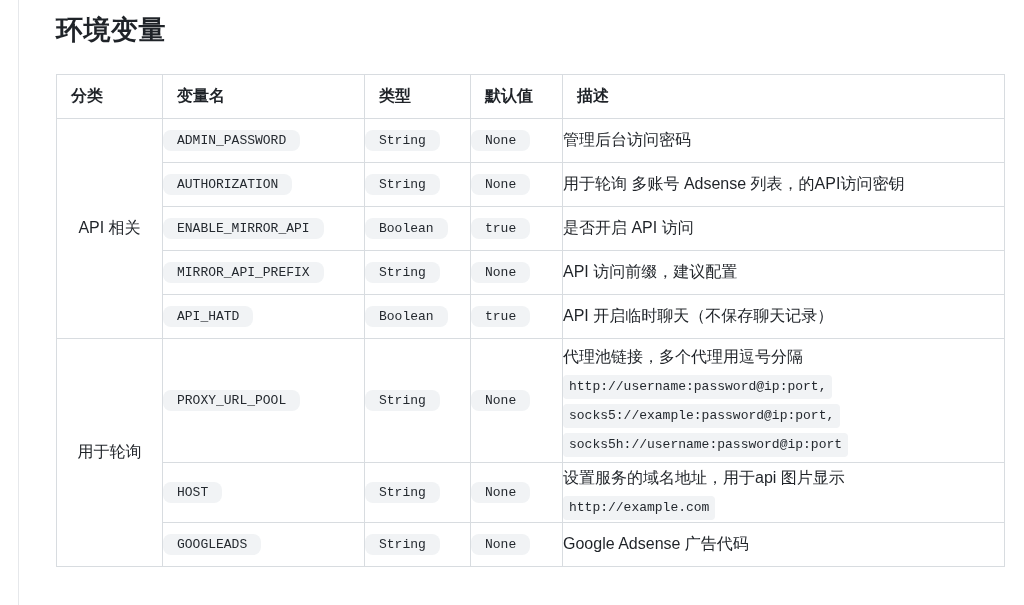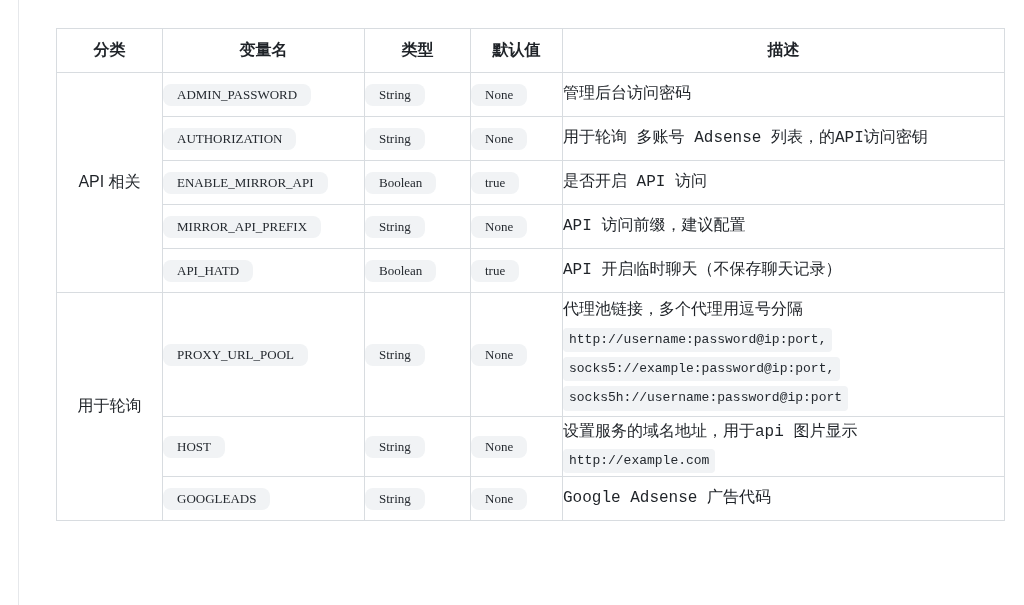--- a/index.html
+++ b/index.html
@@ -59,39 +59,39 @@
   table.env-table th,
   table.env-table td {
     border: 1px solid #d8dce0;
     vertical-align: middle;
     padding: 0;
   }
   table.env-table thead th {
     background: #ffffff;
     font-weight: bold;
     font-size: 16px;
-    text-align: center;
+    text-align: left;
     height: 42px;
     padding: 0 14px;
     color: #1f2328;
   }
   col.c-cat { width: 106px; }
   col.c-var { width: 202px; }
   col.c-type { width: 106px; }
   col.c-def { width: 92px; }
   col.c-desc { width: 442px; }
 
   td.cat-cell {
     text-align: center;
     font-size: 16px;
     color: #1f2328;
   }
   .mono-chip {
     display: inline-block;
-    font-family: Liberation Serif, serif;
+    font-family: Liberation Mono, monospace;
     font-size: 13px;
     background: #f1f3f5;
     border-radius: 8px;
     padding: 3px 14px;
     color: #24292f;
     white-space: nowrap;
   }
   td.var-cell {
     padding: 0 14px;
   }
@@ -99,21 +99,20 @@
     padding: 0 14px;
   }
   td.desc-cell {
     padding: 9px 14px;
     font-size: 16px;
     line-height: 1.55;
     color: #1f2328;
   }
   .desc-main {
     display: block;
-    font-family: Liberation Mono, monospace;
   }
   .code-line {
     display: block;
     font-family: "Liberation Mono", "DejaVu Sans Mono", monospace;
     font-size: 13px;
     background: #f1f3f5;
     border-radius: 4px;
     padding: 2px 6px;
     margin-top: 5px;
     width: fit-content;
@@ -123,20 +122,21 @@
   tr.r-h { height: 44px; }
   tr.r-tall { height: 124px; }
   tr.r-med { height: 60px; }
 </style>
 </head>
 <body>
 
 <div class="page">
   <div class="left-rail"></div>
   <div class="content">
+    <h1 class="page-title">环境变量</h1>
 
     <div class="table-wrap">
       <table class="env-table">
         <colgroup>
           <col class="c-cat">
           <col class="c-var">
           <col class="c-type">
           <col class="c-def">
           <col class="c-desc">
         </colgroup>

